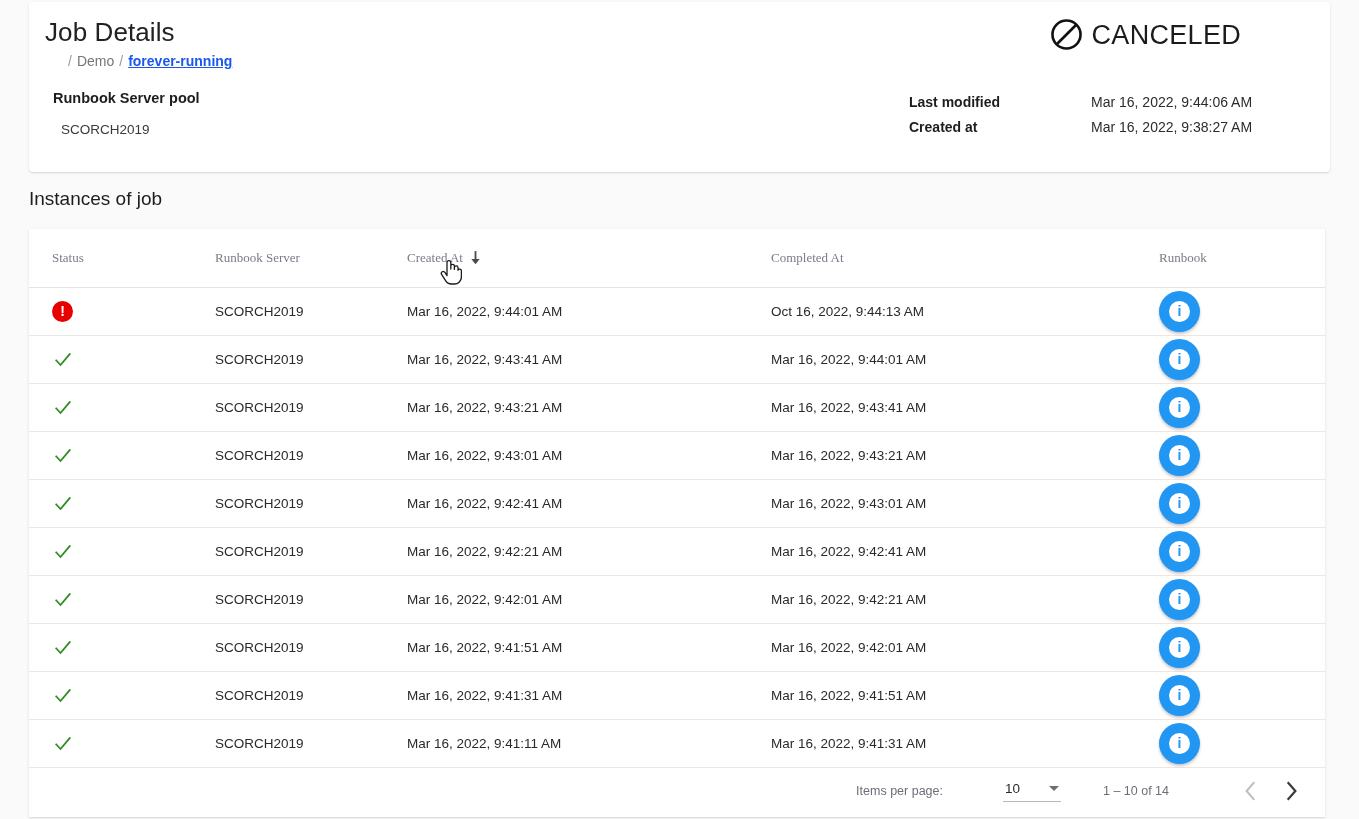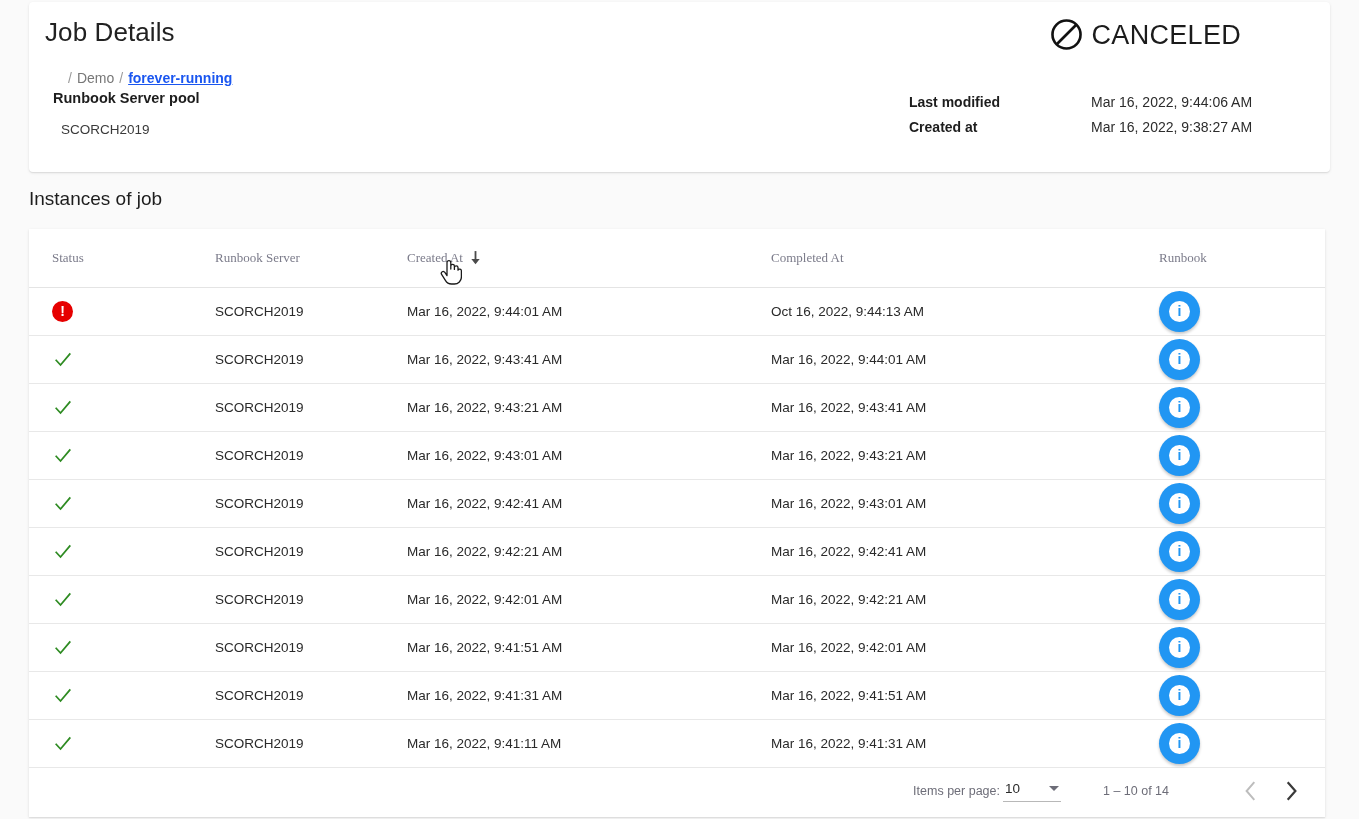--- a/index.html
+++ b/index.html
@@ -24,21 +24,21 @@
   }
   .title-block { position: absolute; left: 16px; top: 14px; }
   .page-title {
     font-size: 26px;
     font-weight: 400;
     line-height: 32px;
     color: #212121;
     letter-spacing: 0.1px;
   }
   .breadcrumb {
-    margin-top: 21px;
+    margin-top: 4px;
     margin-left: 18px;
     font-size: 14px;
     line-height: 18px;
     color: #7a7a7a;
     white-space: nowrap;
   }
   .breadcrumb .sep { color: #9a9a9a; margin: 0 5px; }
   .breadcrumb .crumb-static { color: #777777; }
   .breadcrumb .crumb-link {
     color: #1a56f0;
@@ -194,31 +194,32 @@
     right: 0; bottom: 0;
     height: 52px;
     display: flex;
     align-items: center;
     padding-right: 14px;
     gap: 0;
   }
   .pg-label {
     font-size: 12.5px;
     color: #6d6d78;
-    margin-right: 3px;
+    margin-right: 28px;
   }
   .pg-select {
     min-width: 58px;
     border-bottom: 1px solid #b8b8b8;
     display: flex;
     align-items: center;
     justify-content: space-between;
     padding: 0 2px 5px 2px;
     cursor: pointer;
     margin-right: 42px;
+    margin-left: 32px;
   }
   .pg-select .val { font-size: 13.5px; color: #2a2a2a; }
   .caret {
     width: 0; height: 0;
     border-left: 5px solid transparent;
     border-right: 5px solid transparent;
     border-top: 5px solid #6d6d78;
     margin-left: 14px;
   }
   .pg-range {

